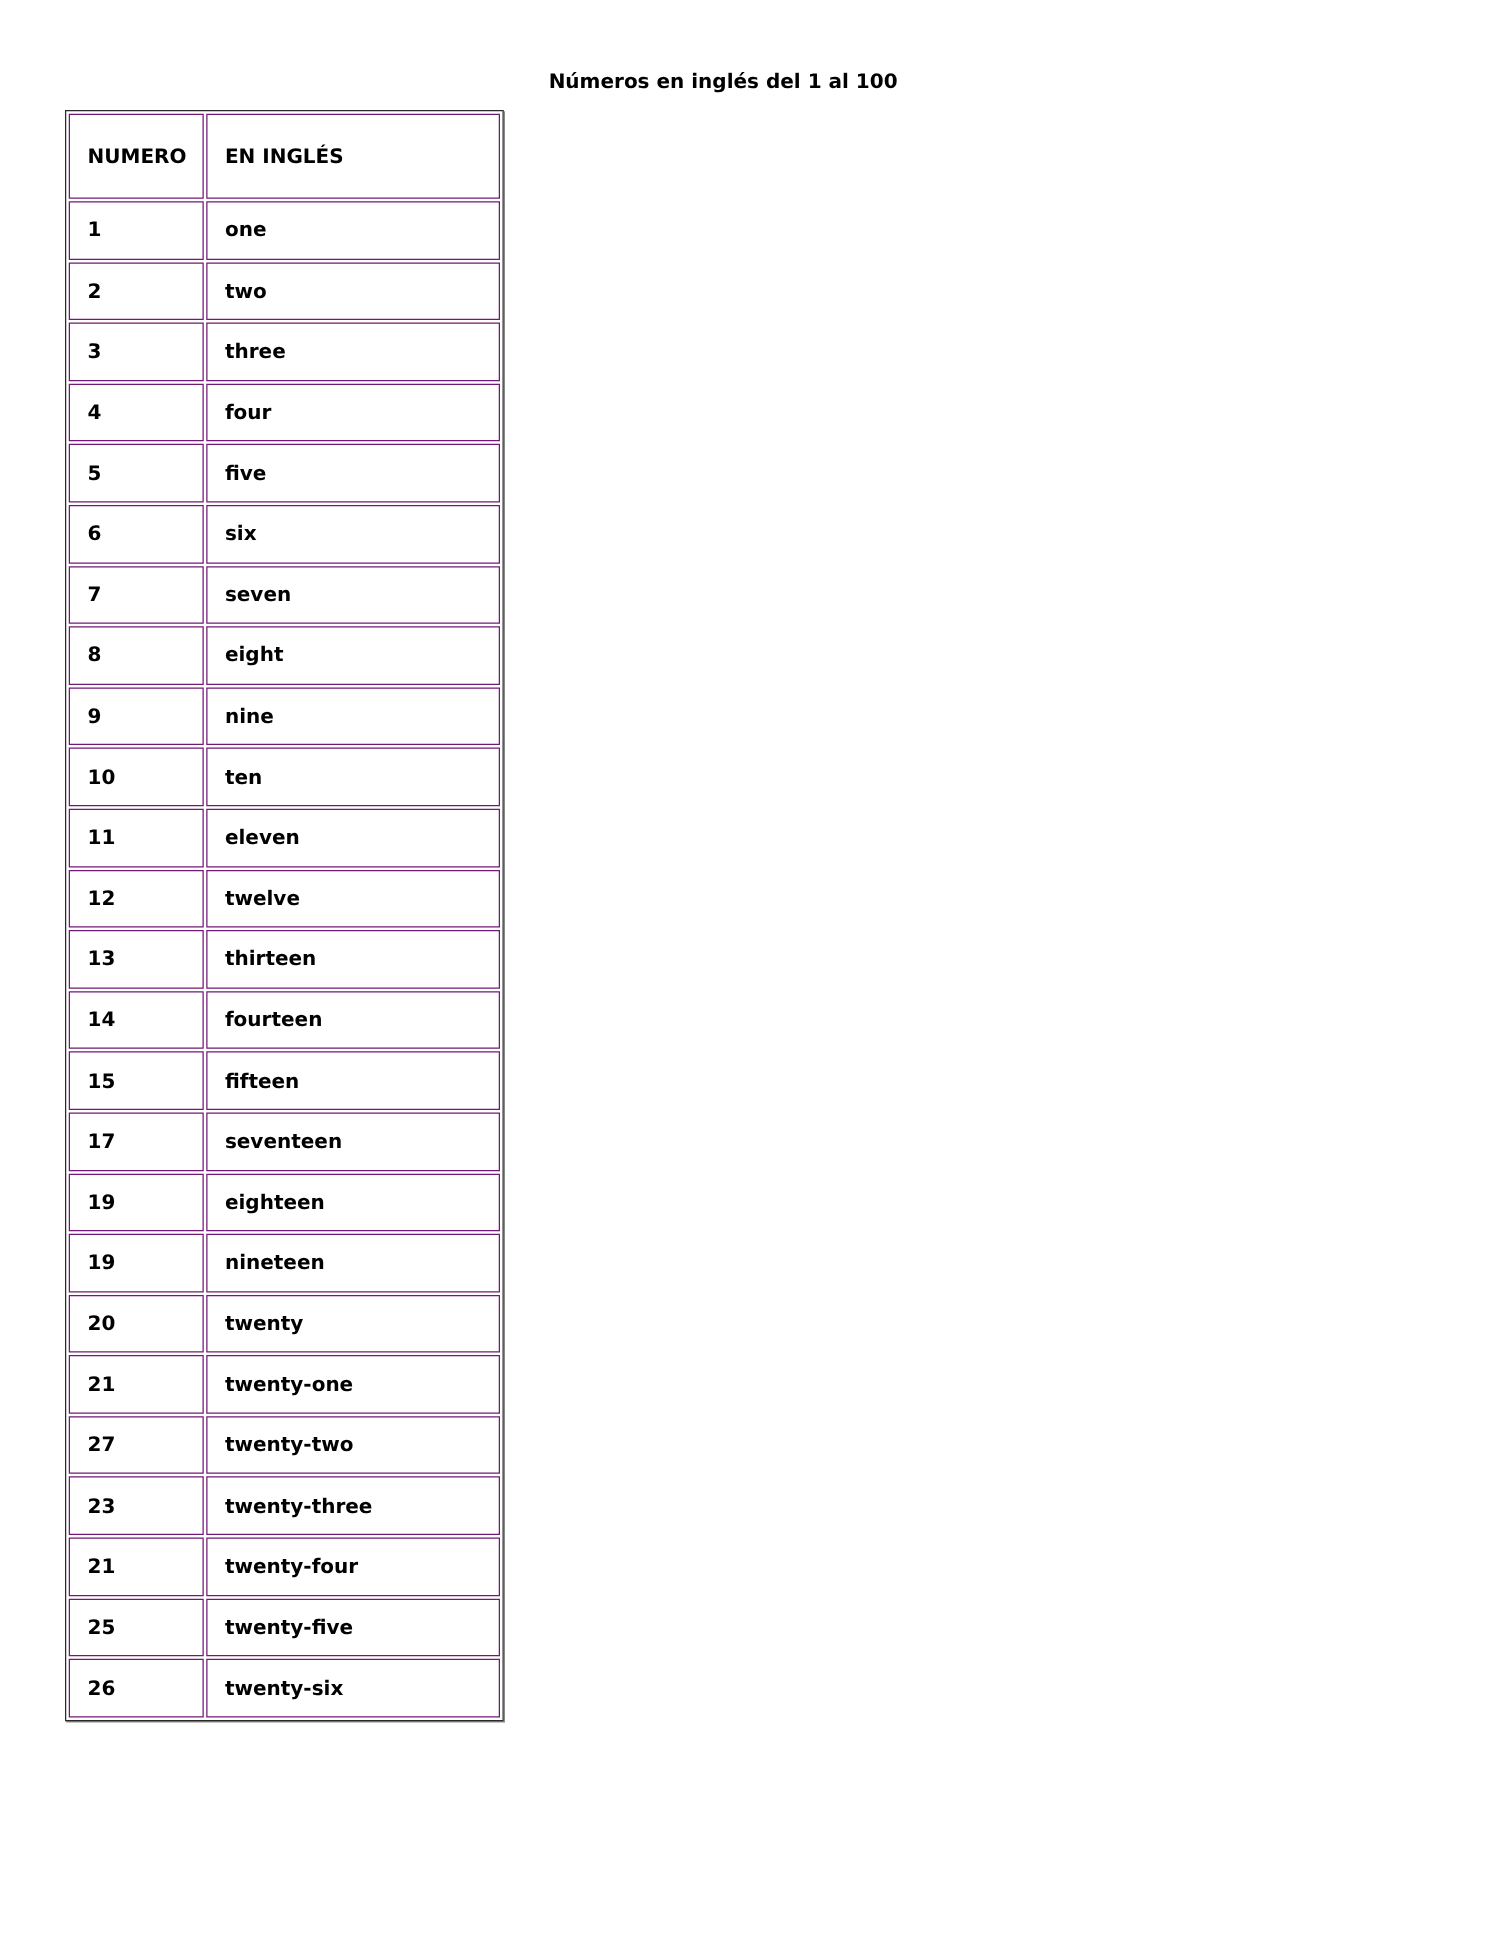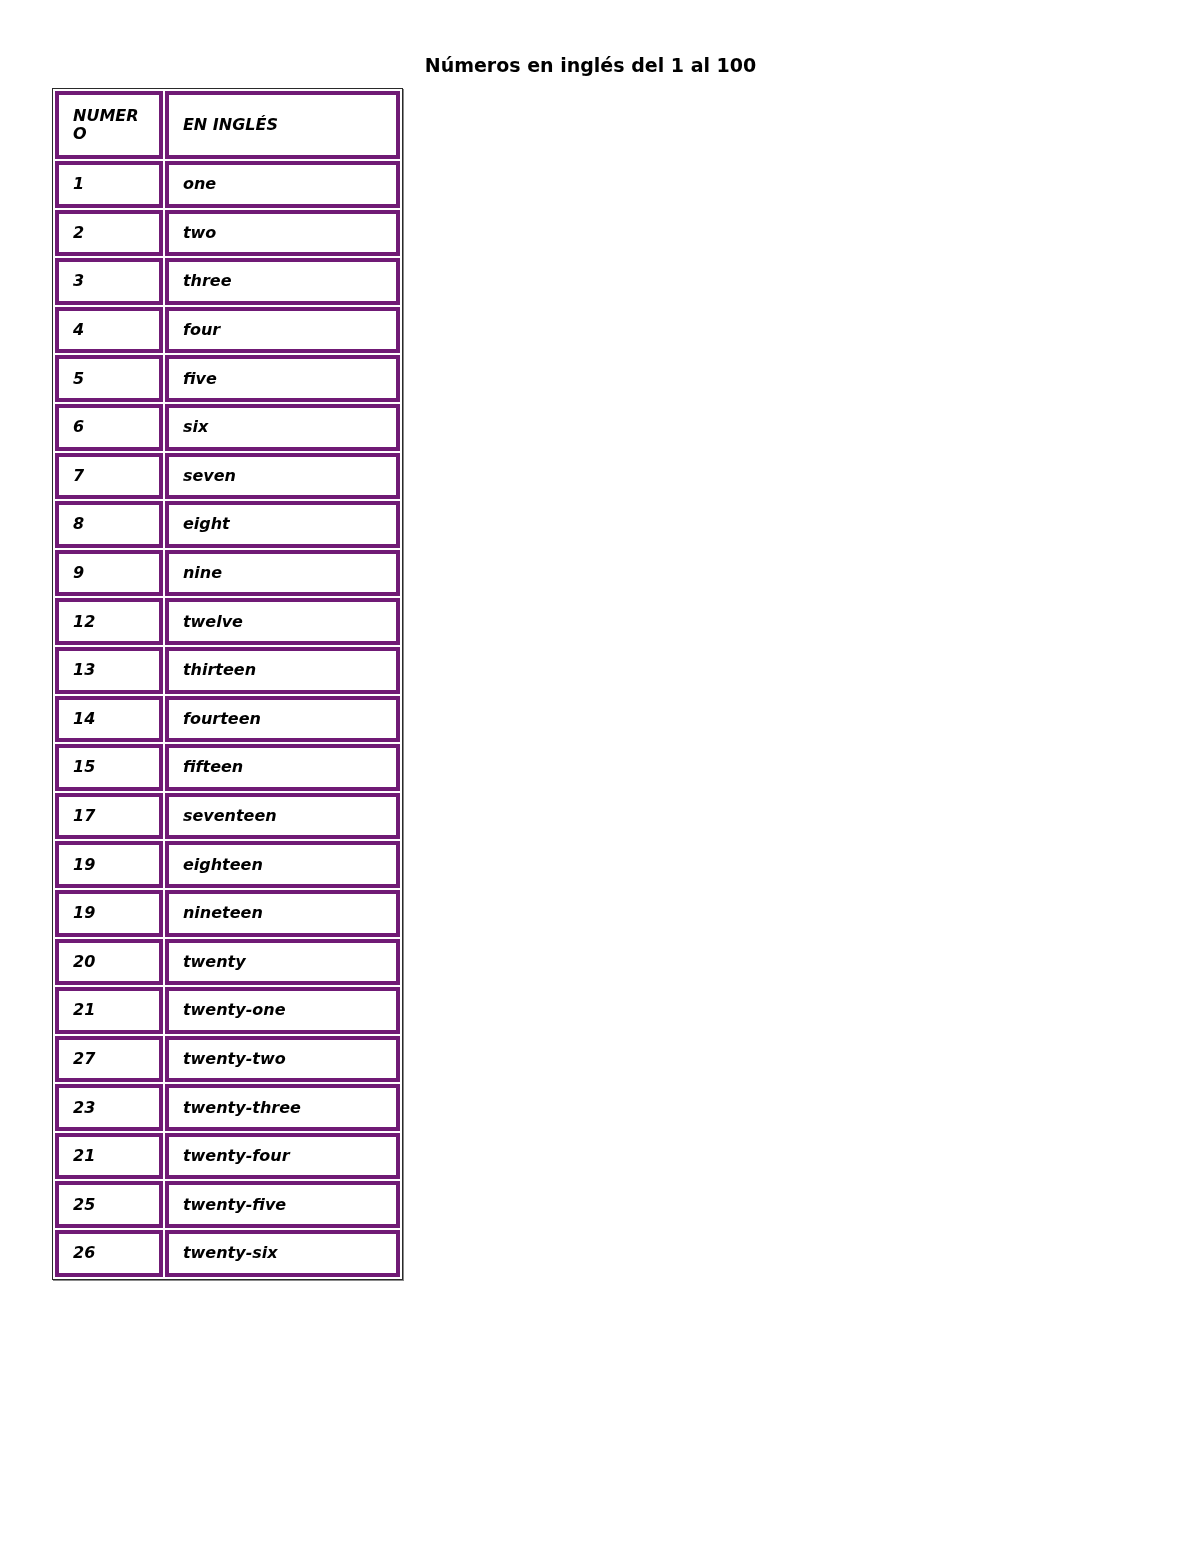--- a/index.html
+++ b/index.html
@@ -11,50 +11,49 @@
       width: 1200px;
       height: 1553px;
       position: relative;
       font-family: "DejaVu Sans", sans-serif;
       color: #000000;
       overflow: hidden;
     }
     .doc-title {
       position: absolute;
       top: 55px;
-      left: 12px;
+      left: 0;
       width: 1157px;
       text-align: center;
       font-weight: bold;
-      font-size: 19px;
+      font-size: 16px;
       line-height: 20px;
     }
     .table-wrap {
       position: absolute;
       left: 52px;
       top: 88px;
     }
     table.numbers {
       border-collapse: separate;
       border-spacing: 2px;
       border: 1px solid #2a2a2a;
       box-shadow: 1px 1px 0 #8a8a8a;
       width: 351px;
     }
     table.numbers td {
-      border: 4px solid #701a75;
+      border: 1px solid #701a75;
       box-shadow: inset 0 0 0 0 transparent;
       padding: 0 16px 0 14px;
       font-weight: bold;
       font-size: 16px;
       line-height: 18px;
       vertical-align: middle;
       height: 46.6px;
       box-sizing: border-box;
-      font-style: italic;
     }
     table.numbers td.col-num {
       width: 101px;
     }
     table.numbers td.col-word {
       width: 220px;
     }
     table.numbers tr.header td {
       height: 68px;
     }
@@ -106,20 +105,28 @@
         </tr>
         <tr>
           <td class="col-num">8</td>
           <td class="col-word">eight</td>
         </tr>
         <tr>
           <td class="col-num">9</td>
           <td class="col-word">nine</td>
         </tr>
         <tr>
+          <td class="col-num">10</td>
+          <td class="col-word">ten</td>
+        </tr>
+        <tr>
+          <td class="col-num">11</td>
+          <td class="col-word">eleven</td>
+        </tr>
+        <tr>
           <td class="col-num">12</td>
           <td class="col-word">twelve</td>
         </tr>
         <tr>
           <td class="col-num">13</td>
           <td class="col-word">thirteen</td>
         </tr>
         <tr>
           <td class="col-num">14</td>
           <td class="col-word">fourteen</td>

